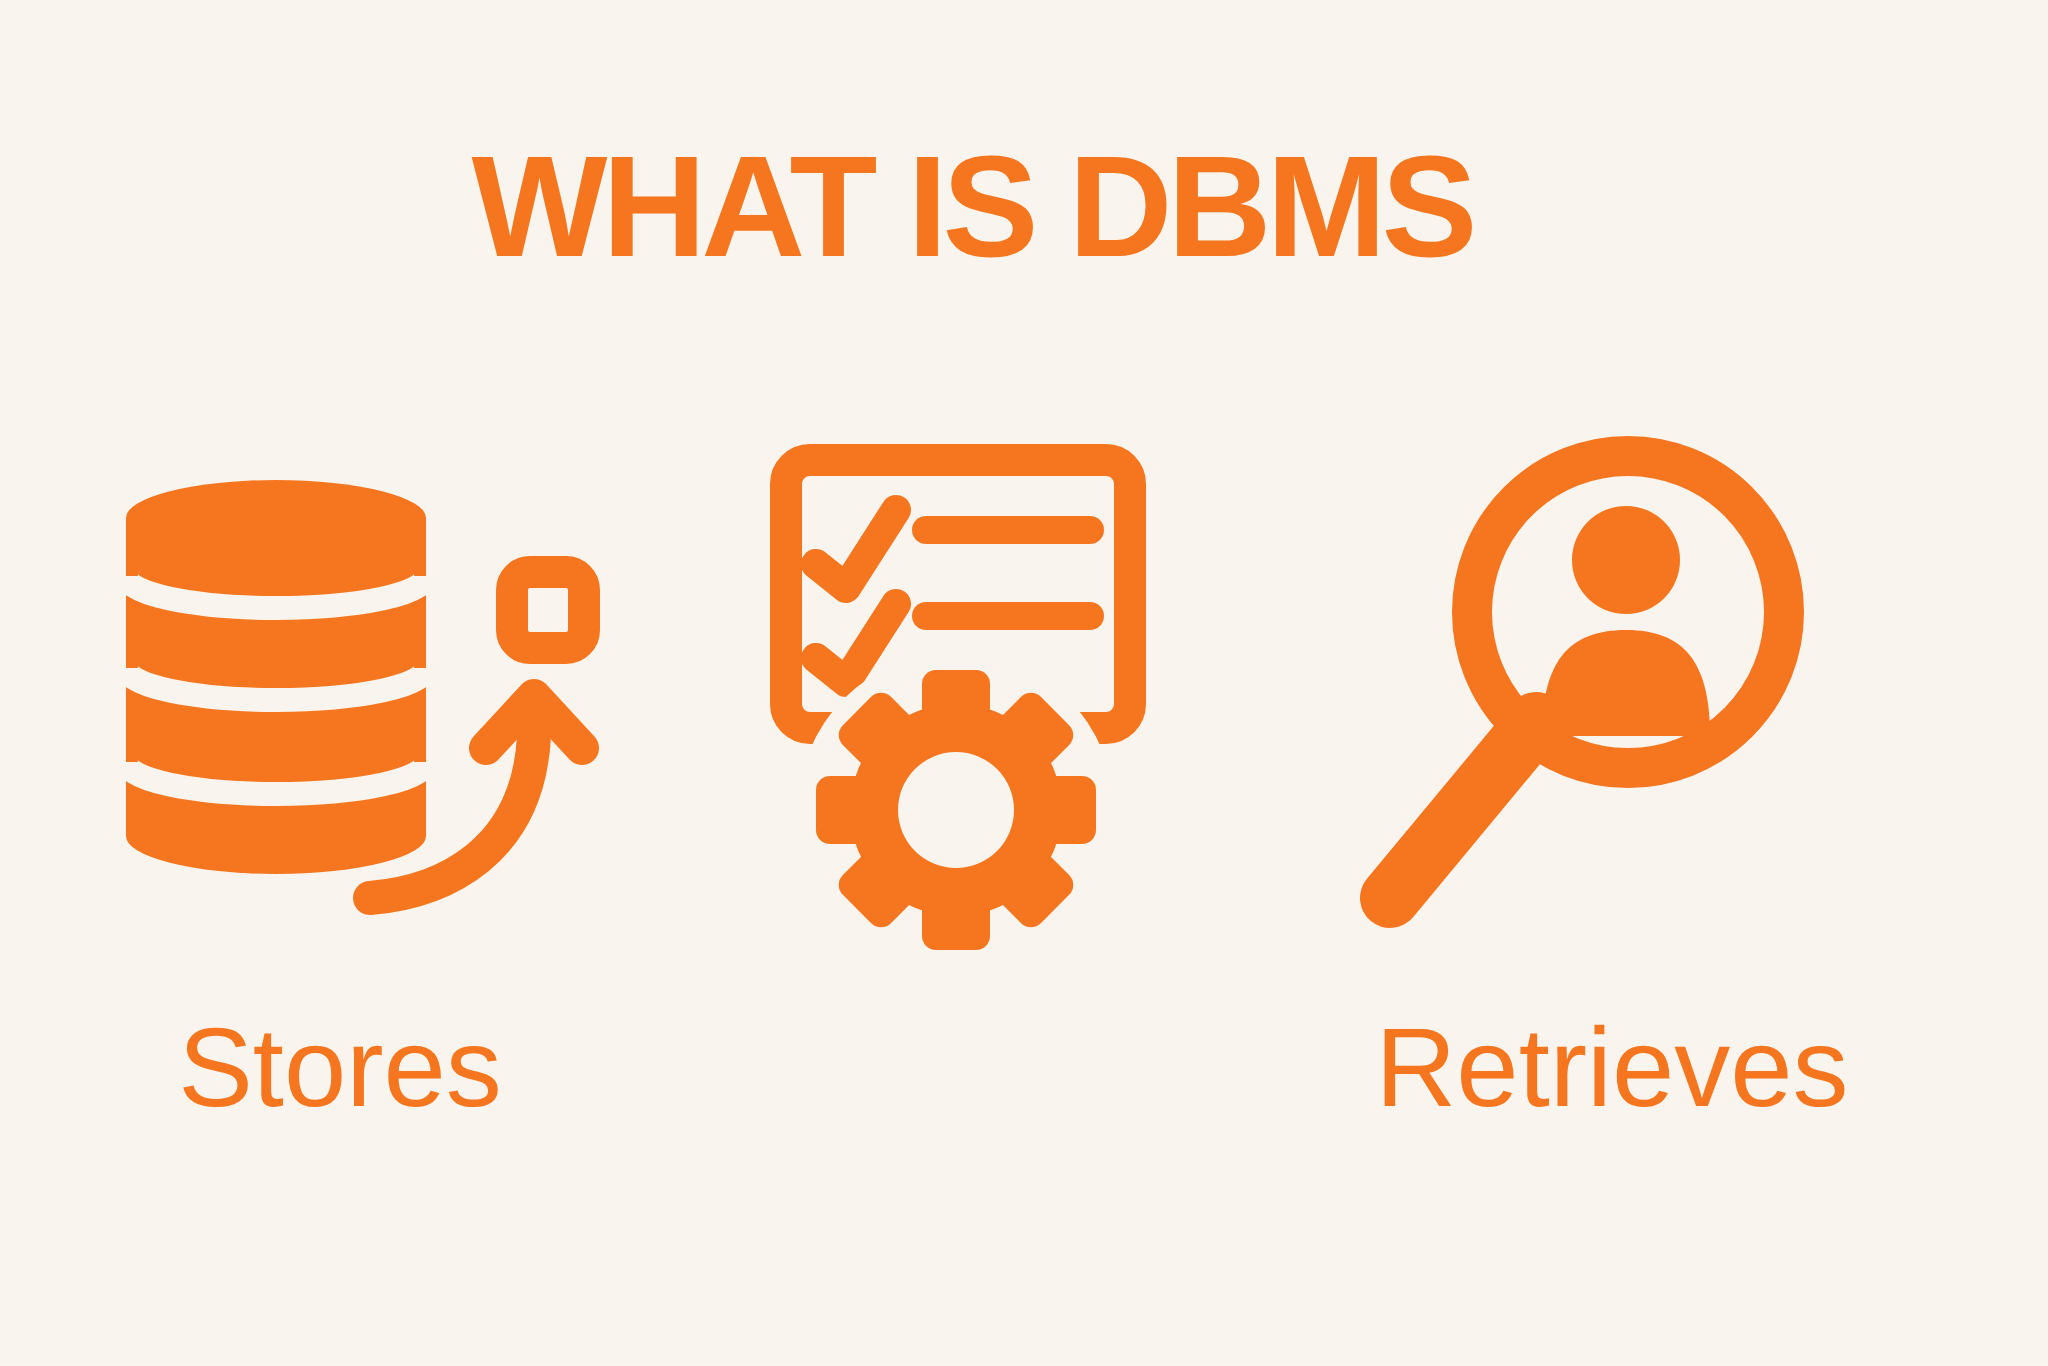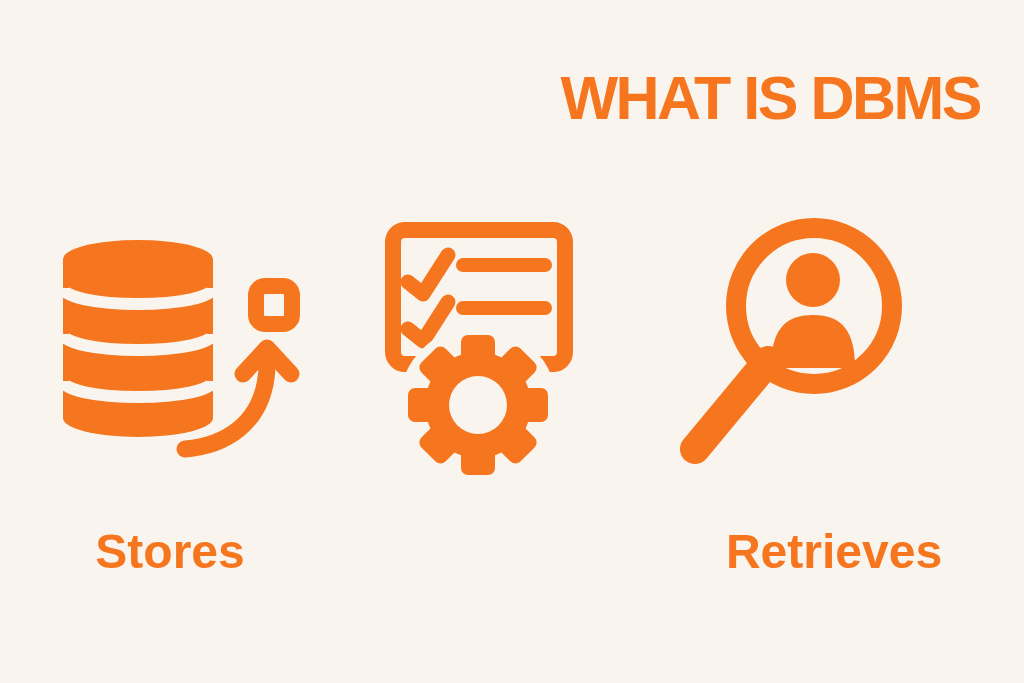--- a/index.html
+++ b/index.html
@@ -10,46 +10,46 @@
   #canvas{
     position:relative;
     width:1024px;height:683px;
     margin:0 auto;
     background:var(--bg);
     overflow:hidden;
     font-family:"Liberation Sans", sans-serif;
   }
   .title{
     position:absolute;
-    top:68px;left:16px;width:964px;
-    text-align:right;
-    font-size:61px;
+    top:68px;left:4px;width:964px;
+    text-align:center;
+    font-size:72px;
     font-weight:bold;
     letter-spacing:-2.5px;
     line-height:1;
     color:var(--accent);
     white-space:nowrap;
   }
   .icon-svg{position:absolute;overflow:visible;}
   .stores-icon{left:60px;top:238px;}
   .manages-icon{left:375px;top:210px;}
   .retrieves-icon{left:680px;top:215px;}
   .caption{
     position:absolute;
-    top:528px;
+    top:506px;
     transform:translateX(-50%);
-    font-size:48px;
-    font-weight:bold;
+    font-size:56px;
+    font-weight:normal;
     line-height:1;
     color:var(--accent);
     white-space:nowrap;
   }
   .caption-stores{left:170px;}
   .caption-manages{left:505px;}
-  .caption-retrieves{left:806px;margin-left:28px;}
+  .caption-retrieves{left:806px;}
 </style>
 </head>
 <body>
 
 <div id="canvas">
 
   <div class="title">WHAT IS DBMS</div>
 
   <svg class="icon-svg stores-icon" width="245" height="230" viewBox="0 0 245 230">
     <g>

